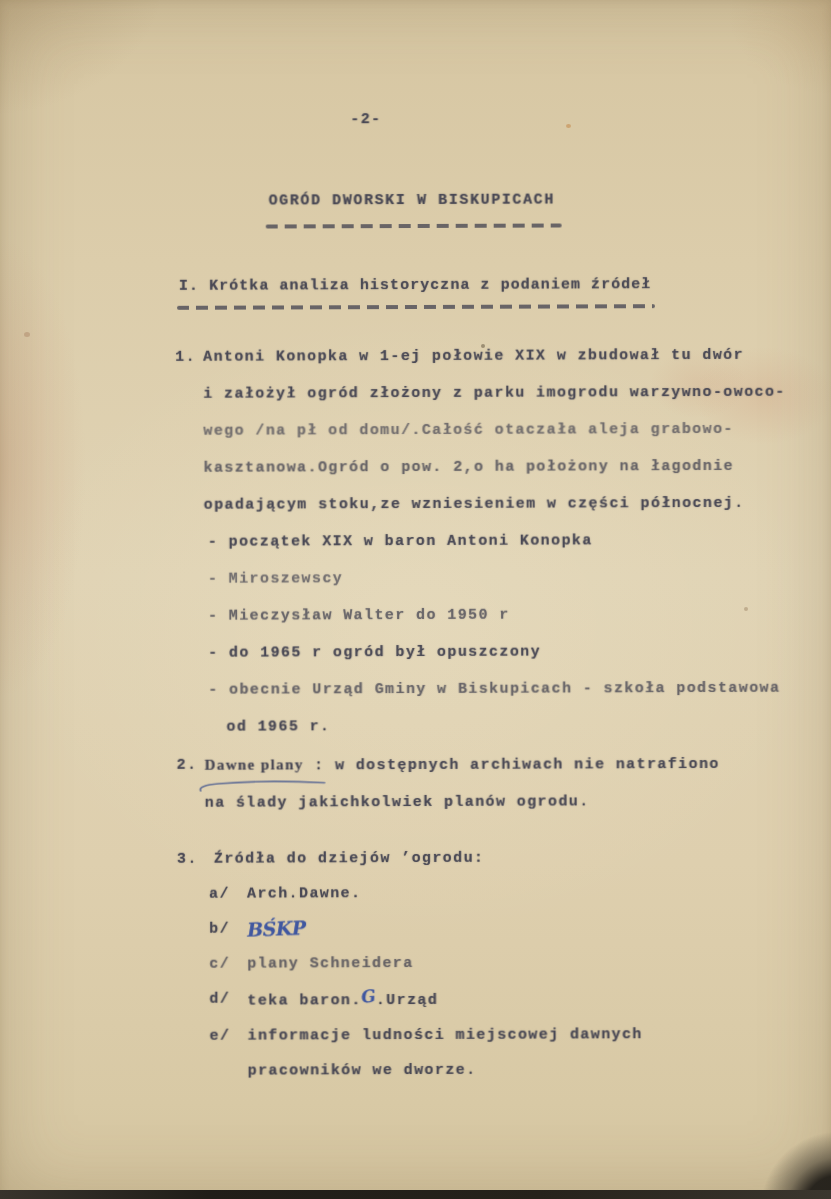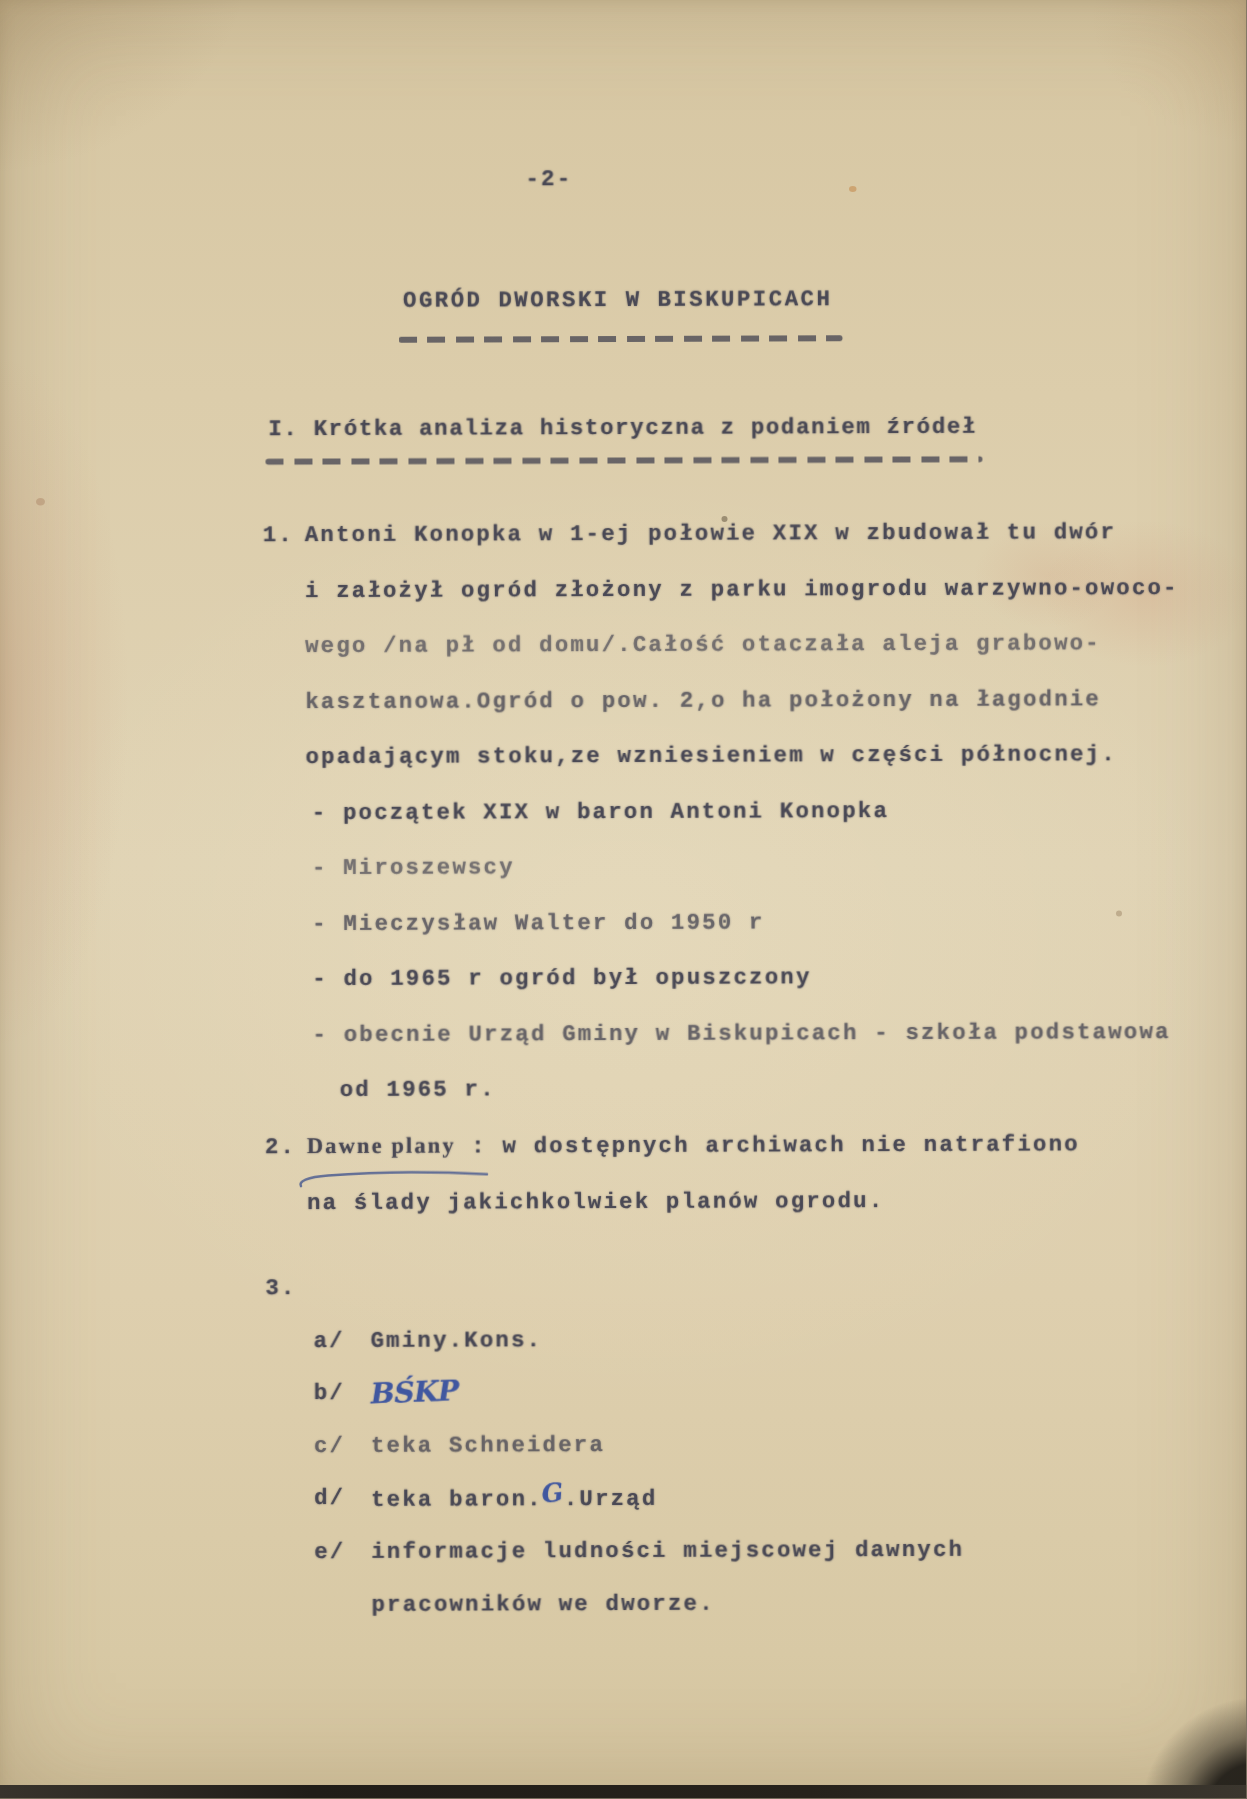--- a/index.html
+++ b/index.html
@@ -100,32 +100,33 @@
         <span><span class="uline-wrap"><span>Dawne plany</span><svg width="136" height="14">
                 <path d="M4,12 C2,9 8,6 22,5 C 55,2.5 95,2.5 128,4.5" fill="none" stroke="rgba(78,94,145,.85)" stroke-width="1.7" stroke-linecap="round"></path>
               </svg></span><span> : w dostępnych archiwach nie natrafiono</span></span>
       </div>
       <div class="cont">na ślady jakichkolwiek planów ogrodu.</div>
     </div>
 
     <div class="block b3 tw ink">
       <div class="row">
         <span class="num-wide">3.</span>
+        <span>Źródła do dziejów ’ogrodu:</span>
       </div>
       <div class="src">
         <span class="marker">a/</span>
-        <span>Gminy.Kons.</span>
+        <span>Arch.Dawne.</span>
       </div>
       <div class="src">
         <span class="marker">b/</span>
         <span class="hand hand-bskp">BŚKP</span>
       </div>
       <div class="src faded2">
         <span class="marker">c/</span>
-        <span>teka Schneidera</span>
+        <span>plany Schneidera</span>
       </div>
       <div class="src">
         <span class="marker">d/</span>
         <span><span>teka baron.</span><span class="hand hand-g">G</span><span>.Urząd</span></span>
       </div>
       <div class="src">
         <span class="marker">e/</span>
         <span>informacje ludności miejscowej dawnych</span>
       </div>
       <div class="src-cont">pracowników we dworze.</div>

